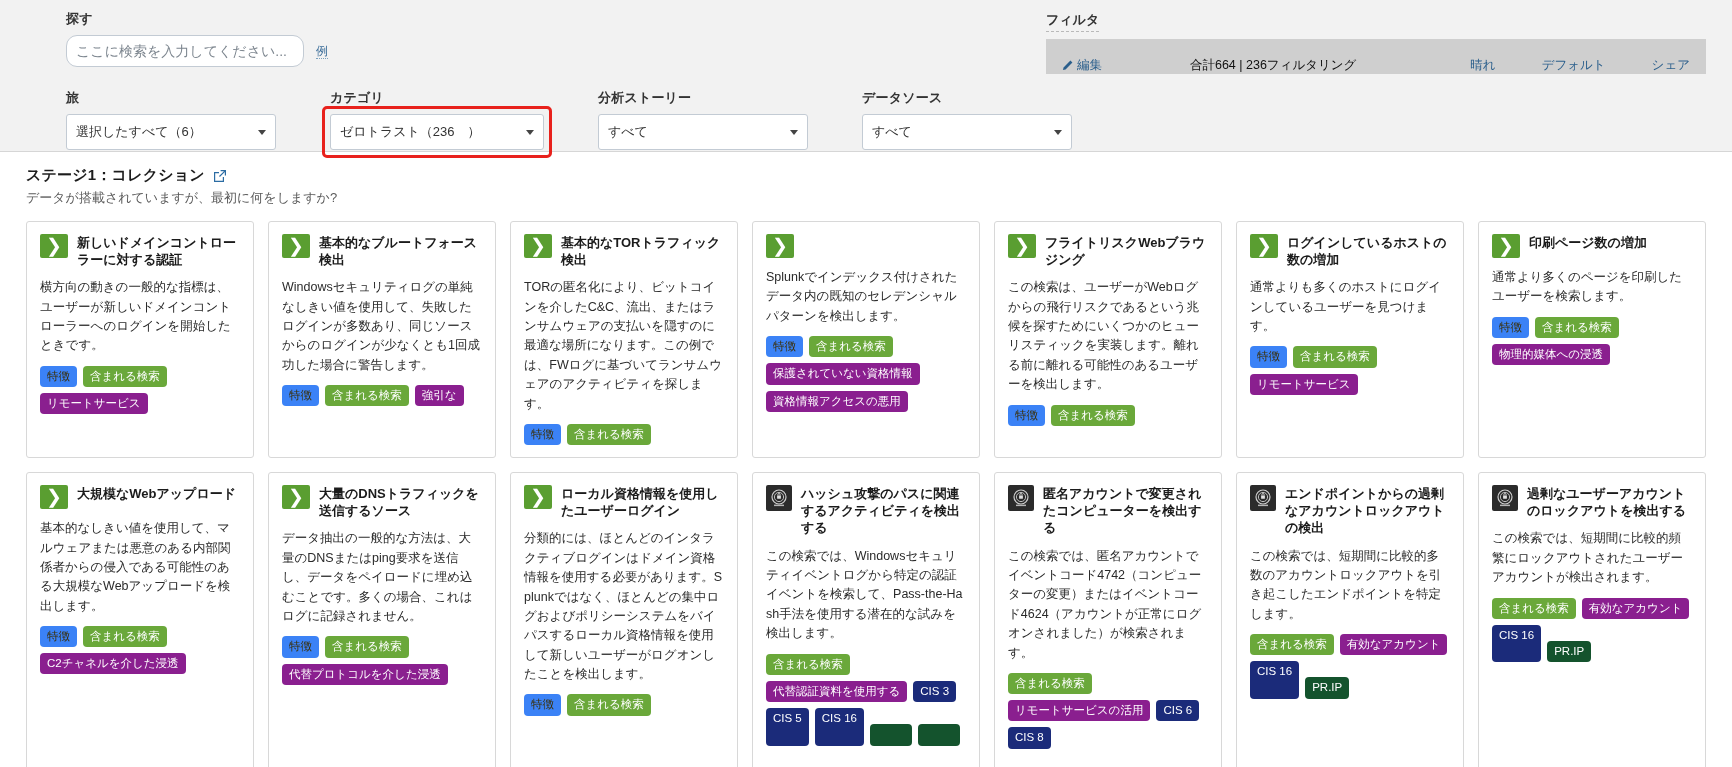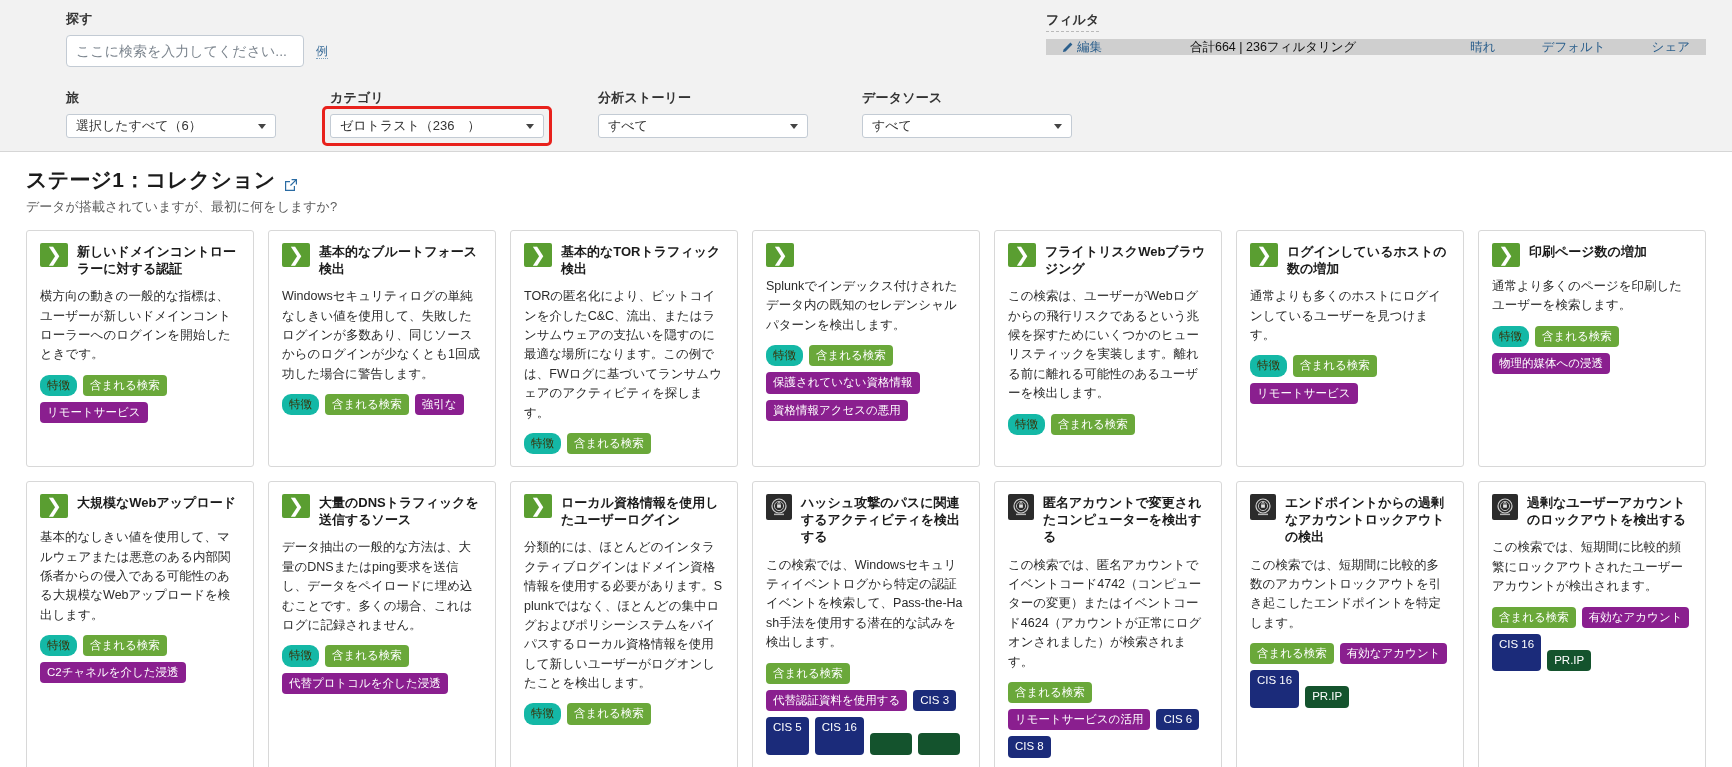--- a/index.html
+++ b/index.html
@@ -28,21 +28,21 @@
     color: #333333;
     margin-bottom: 7px;
     letter-spacing: .2px;
   }
   .fb { display: flex; flex-direction: column; margin-left: 40px; }
 
   .text-input {
     width: 238px;
     height: 32px;
     border: 1px solid #c3cbd4;
-    border-radius: 4px;
+    border-radius: 11px;
     background: #ffffff;
     font-size: 14px;
     color: #5c6773;
     padding: 0 9px;
     line-height: 30px;
     font-family: inherit;
   }
   .text-input::placeholder { color: #7d868f; opacity: 1; }
 
   .example-link {
@@ -56,39 +56,39 @@
   }
 
   
   .filter-block { position: absolute; right: 26px; top: 10px; width: 660px; }
   .filter-title {
     font-size: 13px; font-weight: bold; color: #333; margin-bottom: 7px;
     border-bottom: 1px dashed #b9b9b9; display: inline-block; padding-bottom: 2px;
   }
   .filter-bar {
     background: #cfcfcf;
-    height: 16px;
+    height: 35px;
     display: flex;
-    align-items: flex-start;
+    align-items: flex-end;
     padding: 0 16px;
     font-size: 12.5px;
     color: #222;
   }
   .filter-bar .link { color: #2b5f8c; cursor: pointer; }
   .filter-edit { display: flex; align-items: center; gap: 4px; }
   .pencil { display: inline-block; width: 11px; height: 11px; position: relative; }
   .pencil svg { display: block; }
   .fb-spacer { flex: 1; }
   .fb-count { font-size: 12.5px; color: #111; margin-left: 44px; }
   .fb-right { display: flex; gap: 46px; margin-left: 70px; }
 
   
   .selects-row { display: flex; gap: 14px; margin-top: 22px; }
   .select-box {
-    width: 210px; height: 24px;
+    width: 210px; height: 36px;
     border: 1px solid #c3cbd4;
     border-radius: 3px;
     background: #ffffff;
     display: flex; align-items: center;
     padding: 0 9px;
     font-size: 13px; color: #333;
     cursor: pointer;
     position: relative;
   }
   .select-box.wide { width: 214px; }
@@ -107,21 +107,21 @@
     border: 3px solid #e8211c;
     border-radius: 5px;
     pointer-events: none;
   }
 
   
   .stage {
     padding: 14px 26px 0 26px;
   }
   .stage-title {
-    font-size: 21px;
+    font-size: 15px;
     font-weight: bold;
     color: #1c1c1c;
     display: flex; align-items: center; gap: 8px;
     letter-spacing: .2px;
   }
   .ext-icon { display: inline-block; width: 14px; height: 14px; }
   .stage-sub {
     font-size: 13px;
     color: #5a5a5a;
     margin-top: 4px;
@@ -176,21 +176,21 @@
   .tag {
     display: inline-block;
     border-radius: 4px;
     color: #ffffff;
     font-size: 11.5px;
     padding: 4px 7px 4px 7px;
     line-height: 1.15;
     white-space: nowrap;
     font-weight: normal;
   }
-  .tag-yellow { background: #14b8a6; color: #3b2d00; border-radius: 9px; }
+  .tag-yellow { background: #3b82f6; color: #3b2d00; }
   .tag-green  { background: #6aa83a; }
   .tag-purple { background: #8a1f8f; }
   .tag-navy   { background: #1b2b7a; }
   .tag-orange { background: #14532d; margin-top: 16px; }
 </style>
 </head>
 <body>
 
 <div class="filter-panel">
 

